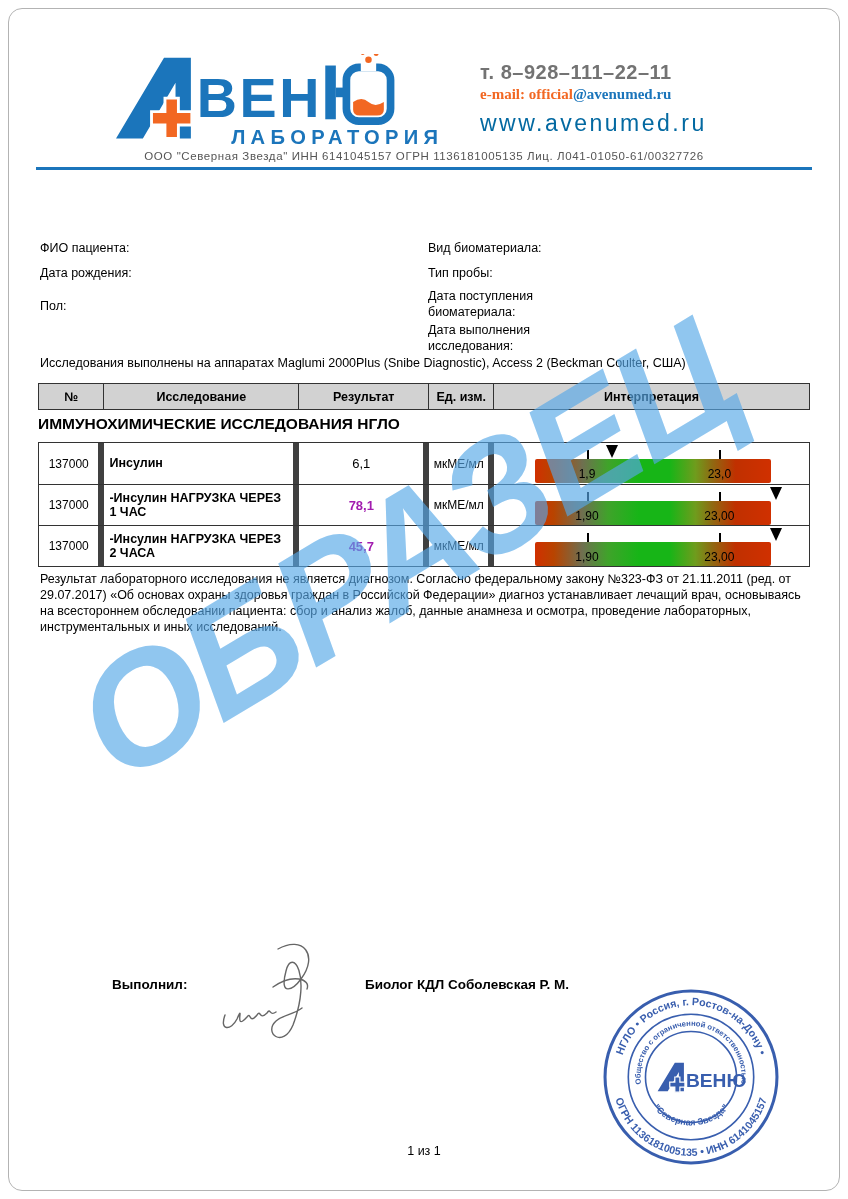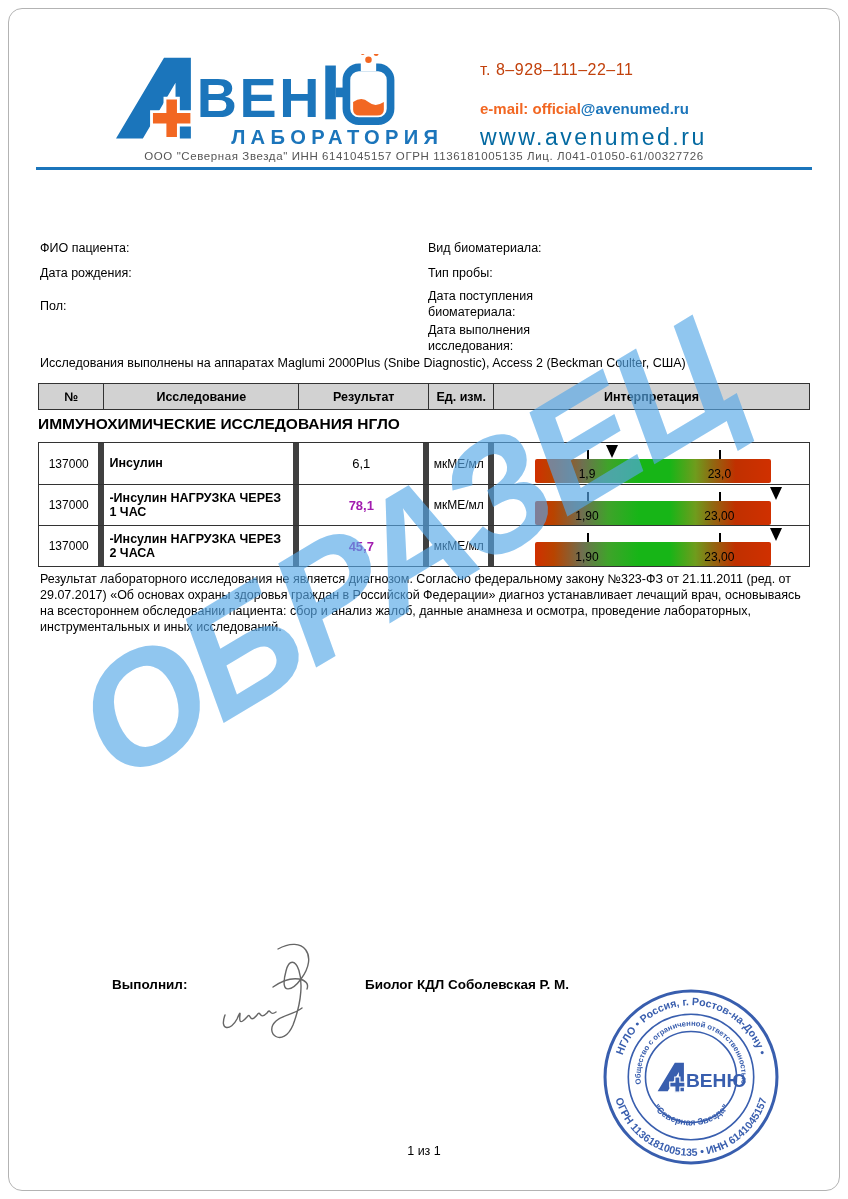--- a/index.html
+++ b/index.html
@@ -3,22 +3,22 @@
 <meta charset="utf-8">
 <style>
   html,body{margin:0;padding:0;background:#fff;}
   .page{position:relative;width:848px;height:1199px;background:#fff;overflow:hidden;
         font-family:"Liberation Sans",sans-serif;color:#000;}
   .page-frame{position:absolute;inset:8px;border:1px solid #b3b3b3;border-radius:14px;pointer-events:none;}
 
   
   .logo-svg{position:absolute;left:114px;top:54px;}
   .contacts{position:absolute;left:480px;top:62px;line-height:1.05;}
-  .phone{font-size:16px;font-weight:normal;color:#c2410c;letter-spacing:.5px;white-space:nowrap;}
-  .email{font-size:15px;font-weight:bold;margin-top:22px;white-space:nowrap;}
+  .phone{font-size:20px;font-weight:bold;color:#737373;letter-spacing:.5px;white-space:nowrap;}
+  .email{font-size:15px;font-weight:bold;margin-top:4px;white-space:nowrap;font-family:Liberation Serif, serif;}
   .email .org{color:#f26722;} .email .dom{color:#1b75bb;}
   .website{font-size:23px;color:#0369a1;letter-spacing:2.5px;margin-top:8px;white-space:nowrap;}
   .company-line{position:absolute;left:0;top:150px;width:100%;text-align:center;
                 font-size:11.5px;color:#555;letter-spacing:.6px;}
   .blue-rule{position:absolute;left:36px;right:36px;top:167px;height:3px;background:#1b75bb;}
 
   
   .doc-title{position:absolute;left:0;top:209px;width:100%;text-align:center;
              font-size:15.5px;font-weight:bold;}
   .field{position:absolute;font-size:12.5px;line-height:1.25;}

